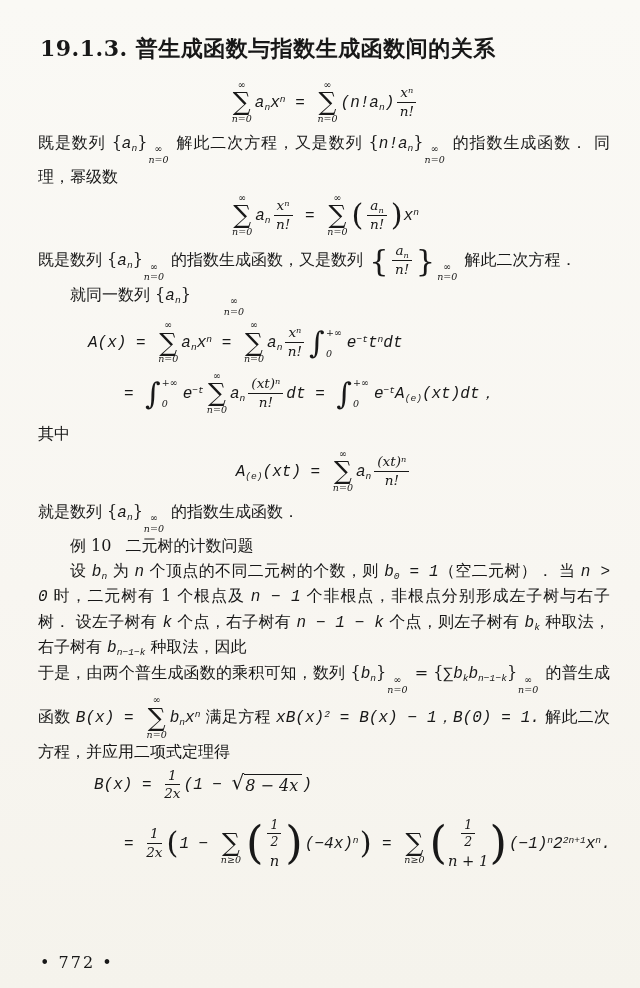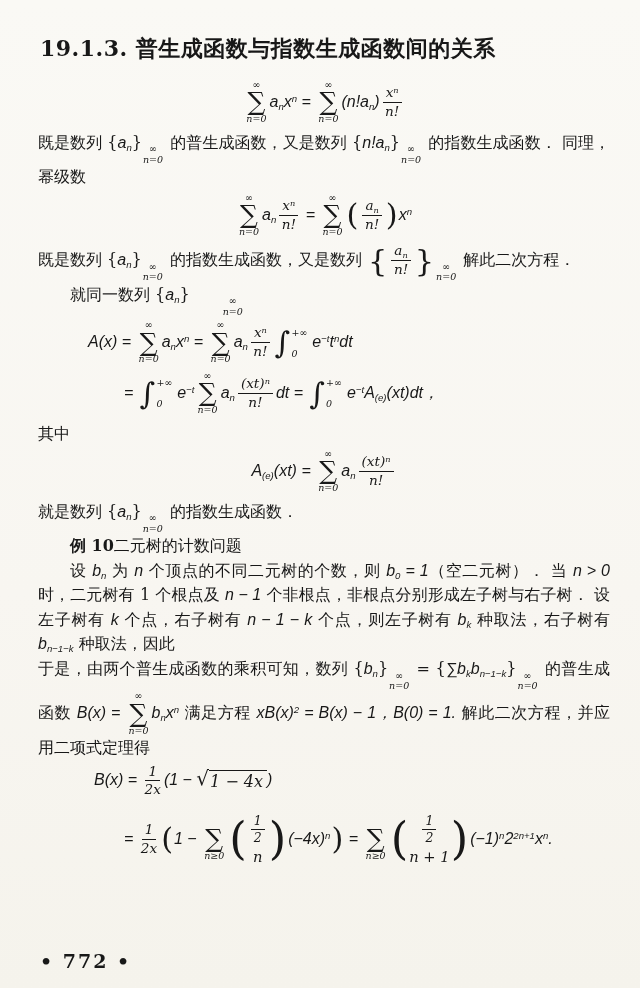--- a/index.html
+++ b/index.html
@@ -20,21 +20,21 @@
   }
   .para{font-size:16px;line-height:24.5px;text-align:justify;margin:0;}
   .ind{text-indent:32px;}
   .disp{margin:3px 0 6px;font-size:16px;white-space:nowrap;}
   .ctr{text-align:center;}
   .o1{padding-left:50px;}
   .o2{padding-left:86px;}
   .o3{padding-left:48px;}
   .o4{padding-left:56px;}
   .o5{padding-left:86px;margin-top:16px;}
-  .m{font-family:Liberation Sans, sans-serif;font-style:italic;margin-top:13px;}
+  .m{font-family:Liberation Mono, monospace;font-style:italic;margin-top:13px;}
   .txt{font-style:normal;}
   sub,sup{font-size:0.6em;line-height:0;}
   sub{vertical-align:-0.35em;}
   sup{vertical-align:0.5em;}
   .frac{display:inline-flex;flex-direction:column;align-items:center;vertical-align:middle;
         margin:0 3px;font-size:0.85em;line-height:1.15;font-style:italic;text-align:center;}
   .fr-n{border-bottom:1.3px solid currentColor;padding:0 3px 1px;}
   .fr-d{padding-top:1px;}
   .sum{display:inline-flex;flex-direction:column;align-items:center;vertical-align:middle;
        margin:0 3px;line-height:1;}
@@ -48,23 +48,23 @@
        line-height:1.1;vertical-align:-0.5em;margin:0 2px 0 1px;font-style:italic;}
   .sqrt{display:inline-flex;align-items:flex-start;vertical-align:middle;font-style:italic;}
   .sq-r{font-size:1.25em;line-height:0.85;font-style:normal;}
   .sq-b{border-top:1.4px solid currentColor;padding:1px 4px 0 1px;}
   .big{font-size:1.9em;line-height:0;vertical-align:middle;margin:0 1px;font-weight:300;font-style:normal;}
   .binom{display:inline-flex;align-items:center;vertical-align:middle;margin:0 2px;}
   .bp{font-size:2.8em;line-height:0;font-weight:200;font-style:normal;}
   .bn-st{display:inline-flex;flex-direction:column;align-items:center;font-size:0.92em;
          font-style:italic;margin:0 1px;}
   .bn-n{margin-bottom:2px;}
-  .ex-label{font-weight:700;}
-  .ex-title{}
-  .page-num{position:absolute;left:40px;bottom:16px;font-weight:700;font-size:19px;letter-spacing:2px;text-align:center;}
+  .ex-label{font-weight:400;}
+  .ex-title{margin-left:14px;}
+  .page-num{position:absolute;left:40px;bottom:16px;font-weight:400;font-size:16px;letter-spacing:2px;text-align:center;}
 </style>
 </head>
 <body>
 
 <div class="page">
 
   <h1 class="sec-title">19.1.3. 普生成函数与指数生成函数间的关系</h1>
 
 
   <div class="disp ctr"><span class="sum">
@@ -76,21 +76,21 @@
         <span class="op-s">∑</span>
         <span class="op-b">n=0</span>
       </span><span class="m">(n!a<sub>n</sub>)</span><span class="frac">
         <span class="fr-n">x<sup>n</sup></span>
         <span class="fr-d">n!</span>
       </span></div>
 
   <p class="para"><span class="txt">既是数列 {</span><span class="m">a<sub>n</sub></span><span class="txt">}</span><span class="stk">
         <span class="stk-t">∞</span>
         <span class="stk-b">n=0</span>
-      </span><span class="txt"> 的普生成函数，又是数列 {</span><span class="m">n!a<sub>n</sub></span><span class="txt">}</span><span class="stk">
+      </span><span class="txt"> 解此二次方程，又是数列 {</span><span class="m">n!a<sub>n</sub></span><span class="txt">}</span><span class="stk">
         <span class="stk-t">∞</span>
         <span class="stk-b">n=0</span>
       </span><span class="txt"> 的指数生成函数． 同理，幂级数</span></p>
 
   <div class="disp ctr"><span class="sum">
         <span class="op-t">∞</span>
         <span class="op-s">∑</span>
         <span class="op-b">n=0</span>
       </span><span class="m">a<sub>n</sub></span><span class="frac">
         <span class="fr-n">x<sup>n</sup></span>
@@ -193,21 +193,21 @@
         <span class="op-t">∞</span>
         <span class="op-s">∑</span>
         <span class="op-b">n=0</span>
       </span><span class="m">b<sub>n</sub>x<sup>n</sup></span><span class="txt"> 满足方程 </span><span class="m">xB(x)<sup>2</sup> = B(x) − 1，B(0) = 1.</span><span class="txt"> 解此二次方程，并应用二项式定理得</span></p>
 
   <div class="disp o4"><span class="m">B(x) = </span><span class="frac">
         <span class="fr-n">1</span>
         <span class="fr-d">2x</span>
       </span><span class="m">(1 − </span><span class="sqrt">
         <span class="sq-r">√</span>
-        <span class="sq-b">1 − 4x</span>
+        <span class="sq-b">8 − 4x</span>
       </span><span class="m">)</span></div>
   <div class="disp o5"><span class="m">= </span><span class="frac">
         <span class="fr-n">1</span>
         <span class="fr-d">2x</span>
       </span><span class="big">(</span><span class="m">1 − </span><span class="sum">
         <span class="op-t"></span>
         <span class="op-s">∑</span>
         <span class="op-b">n≥0</span>
       </span><span class="binom">
         <span class="bp">(</span>

